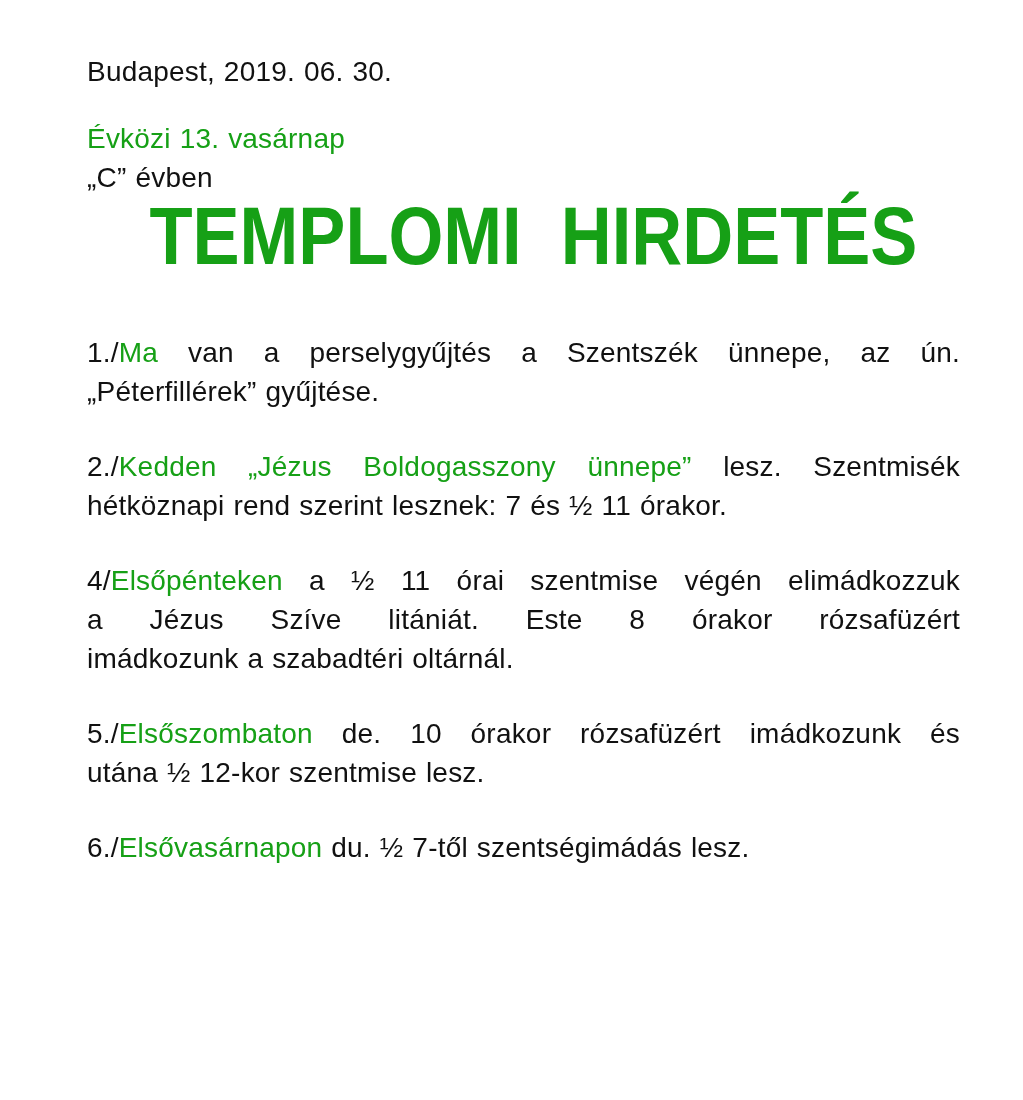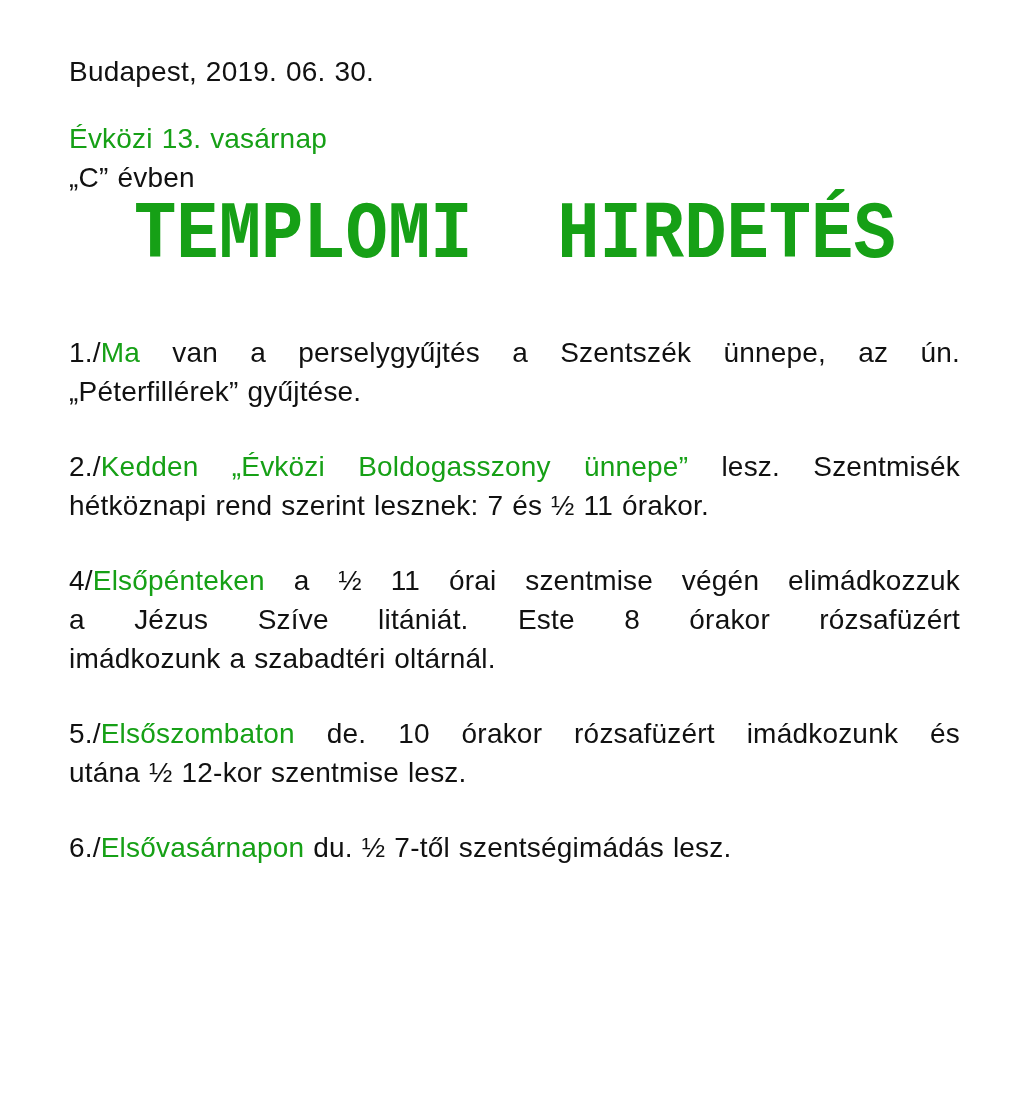--- a/index.html
+++ b/index.html
@@ -6,38 +6,37 @@
     --green: #16A016;
     --ink: #111111;
     --paper: #ffffff;
   }
   * { margin: 0; padding: 0; box-sizing: border-box; }
   html, body { background: #fff; }
   .page {
     width: 1023px;
     height: 1100px;
     background: var(--paper);
-    padding: 52px 63px 0 69px;
+    padding: 52px 63px 0 87px;
     font-family: "Liberation Sans", sans-serif;
     font-size: 28px;
     line-height: 39px;
     color: var(--ink);
     letter-spacing: 0.2px;
     word-spacing: 1px;
     overflow: hidden;
   }
   .hline { line-height: 39px; white-space: pre; }
   .green { color: var(--green); margin-top: 28px; }
   .title {
     height: 82px;
     line-height: 82px;
     margin: -2px 0 56px 0;
     text-align: center;
     font-weight: 700;
-    font-family: Liberation Mono, monospace;
   }
   .title-inner {
     display: inline-block;
     transform: scaleX(0.86);
     transform-origin: 50% 50%;
     font-size: 82px;
     color: var(--green);
     white-space: pre;
     letter-spacing: 0;
     word-spacing: 0;
@@ -65,21 +64,21 @@
   <h1 class="title">
     <span class="title-inner">TEMPLOMI  HIRDETÉS</span>
   </h1>
 
   <div id="announcements">
       <div class="para">
         <div class="line"><span class="seg">1./</span><span class="seg green">Ma</span><span class="seg"> van a perselygyűjtés a Szentszék ünnepe, az ún.</span></div>
         <div class="line last"><span class="seg">„Péterfillérek” gyűjtése.</span></div>
       </div>
       <div class="para">
-        <div class="line"><span class="seg">2./</span><span class="seg green">Kedden „Évközi Boldogasszony ünnepe”</span><span class="seg"> lesz. Szentmisék</span></div>
+        <div class="line"><span class="seg">2./</span><span class="seg green">Kedden „Jézus Boldogasszony ünnepe”</span><span class="seg"> lesz. Szentmisék</span></div>
         <div class="line last"><span class="seg">hétköznapi rend szerint lesznek: 7 és ½ 11 órakor.</span></div>
       </div>
       <div class="para">
         <div class="line"><span class="seg">4/</span><span class="seg green">Elsőpénteken</span><span class="seg"> a ½ 11 órai szentmise végén elimádkozzuk</span></div>
         <div class="line"><span class="seg">a Jézus Szíve litániát. Este 8 órakor rózsafüzért</span></div>
         <div class="line last"><span class="seg">imádkozunk a szabadtéri oltárnál.</span></div>
       </div>
       <div class="para">
         <div class="line"><span class="seg">5./</span><span class="seg green">Elsőszombaton</span><span class="seg"> de. 10 órakor rózsafüzért imádkozunk és</span></div>
         <div class="line last"><span class="seg">utána ½ 12-kor szentmise lesz.</span></div>

